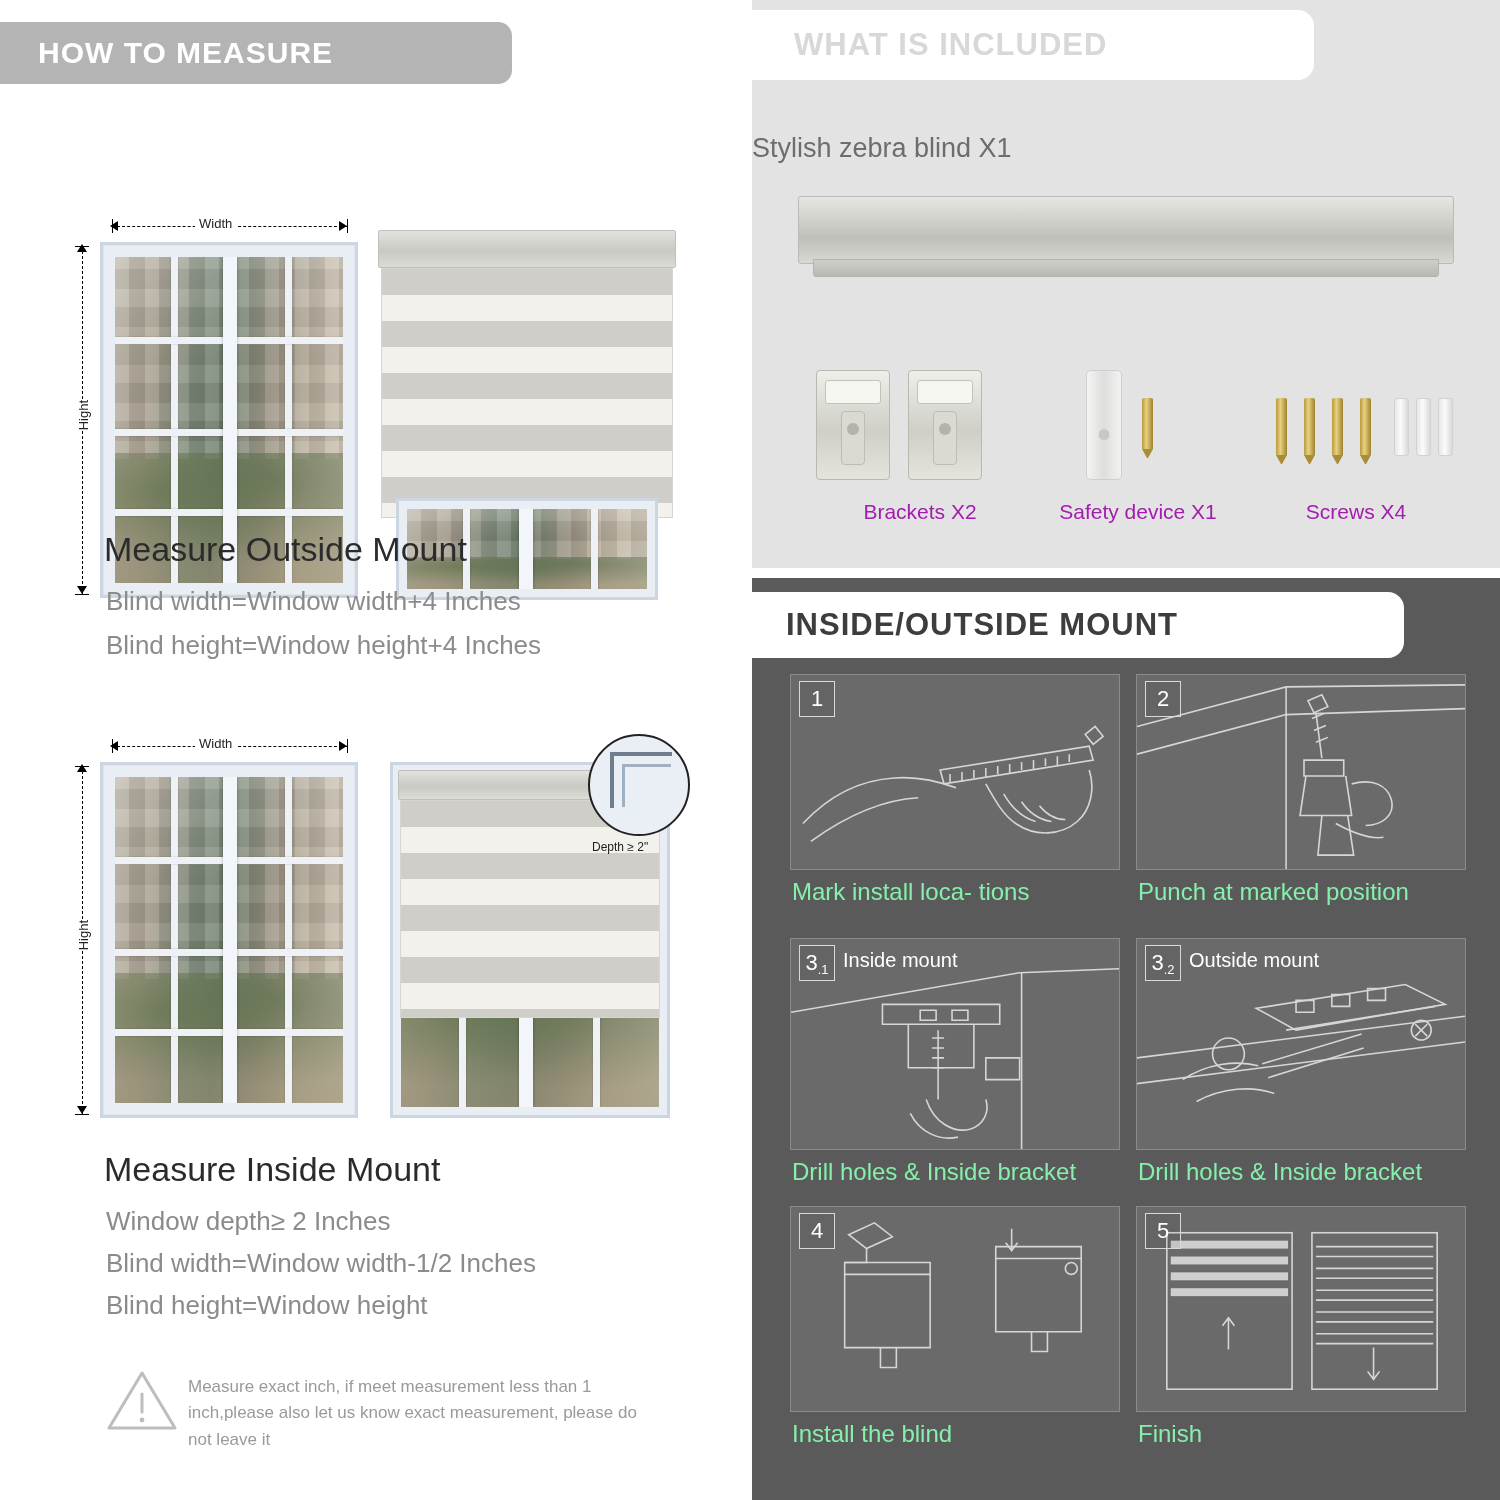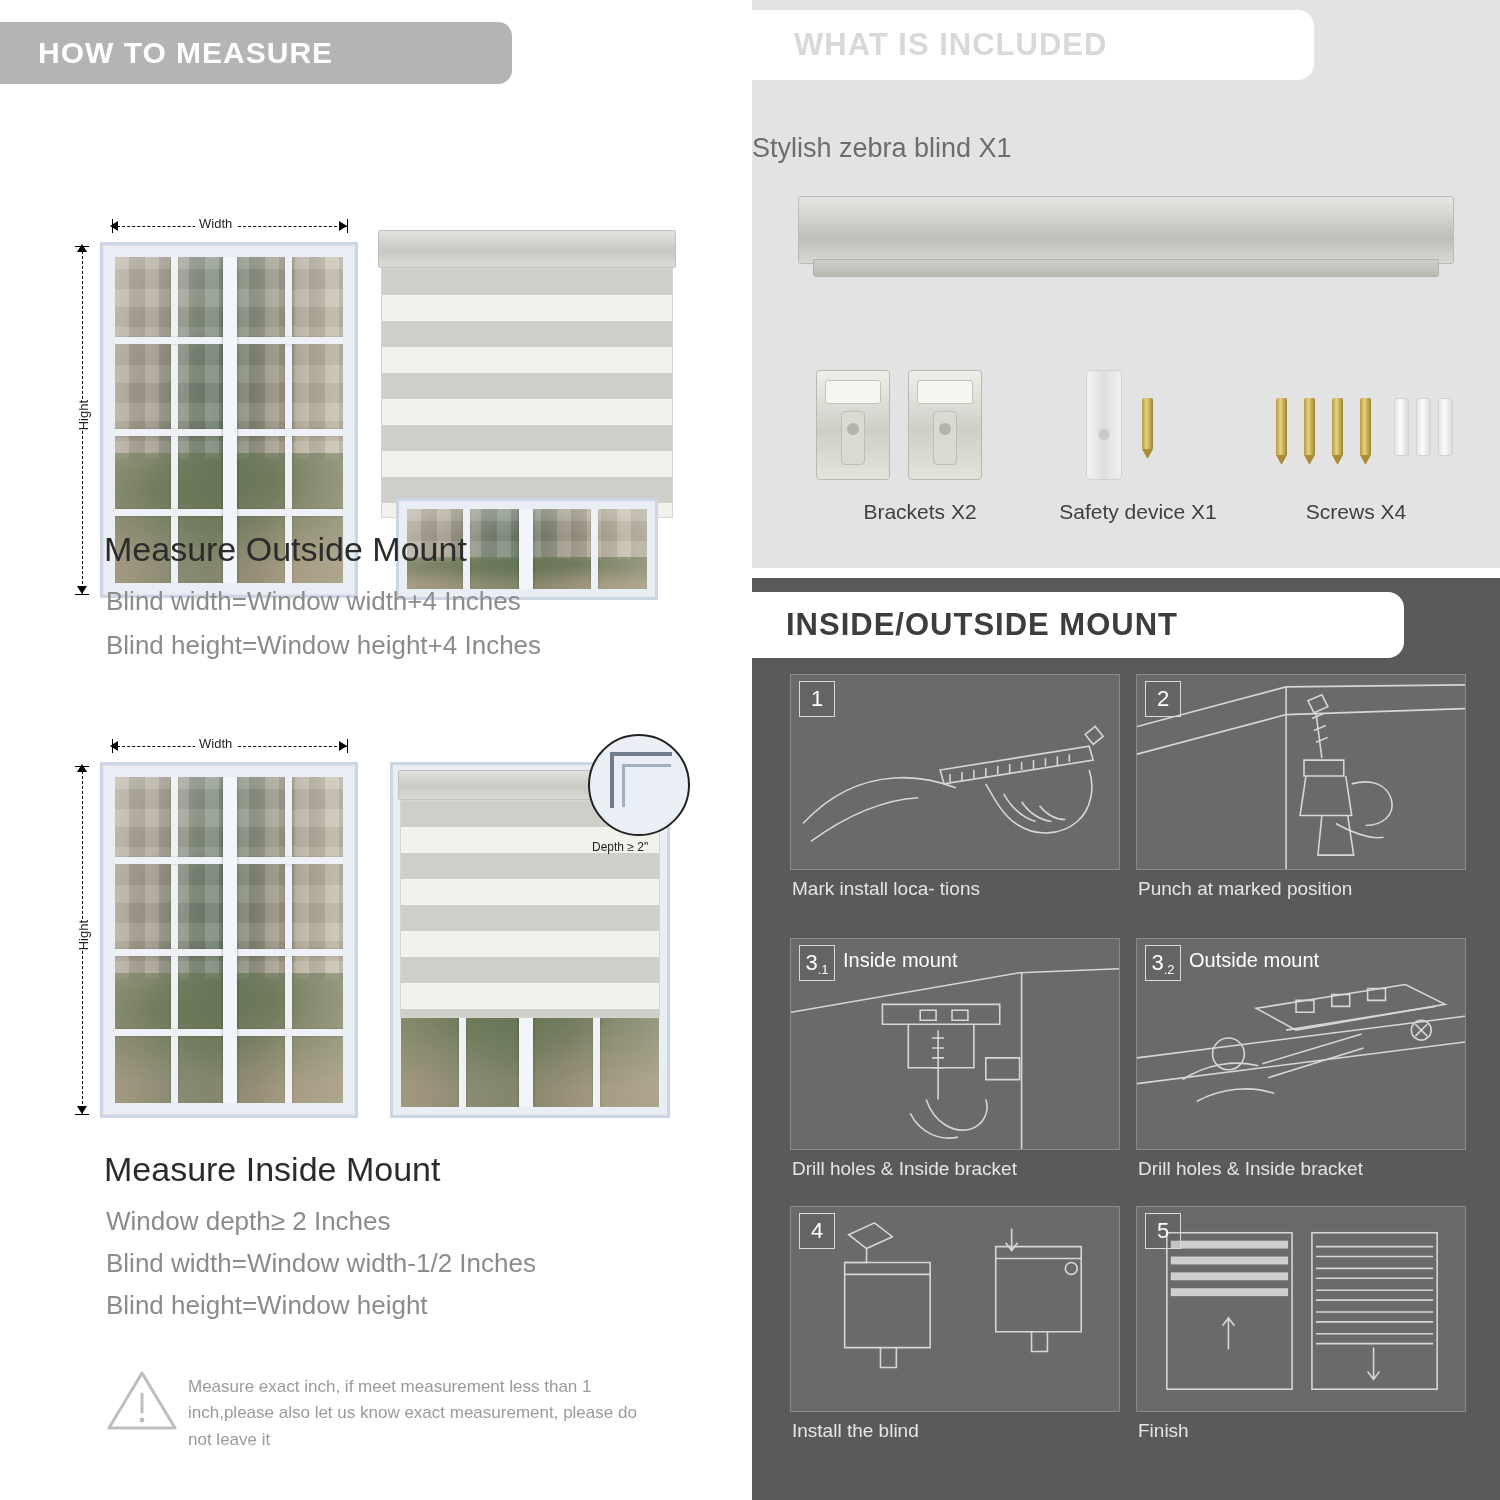--- a/index.html
+++ b/index.html
@@ -228,21 +228,21 @@
   .rail::after {
     content:"";
     position:absolute; left: 14px; right: 14px; bottom: -14px; height: 16px;
     background: linear-gradient(180deg,#cfcfc9,#b9b9b3);
     border: 1px solid #b4b4ae;
     border-radius: 0 0 3px 3px;
   }
   .part-label {
     position: absolute;
     font-size: 21px;
-    color: #404040;
+    color: #a21caf;
     text-align: center;
   }
 
   
   .bracket {
     position: absolute;
     width: 72px; height: 108px;
     background: linear-gradient(180deg,#efefe9,#cfcfc8 55%,#e4e4dd);
     border: 1px solid #b9b9b2;
     border-radius: 4px;
@@ -311,22 +311,22 @@
   }
   .step-num small { font-size: 13px; align-self: flex-end; margin-bottom: 3px; }
   .step-inline-label {
     position: absolute;
     left: 52px; top: 10px;
     color: #ffffff;
     font-size: 20px;
   }
   .step-caption {
     position: absolute;
-    color: #e5e5e5;
-    font-size: 19px;
+    color: #86efac;
+    font-size: 24px;
   }
   .sketch { position: absolute; inset: 0; }
   .sketch svg { width: 100%; height: 100%; display: block; }
 </style>
 </head>
 <body>
 
 <div class="page">
 
   <div class="left-col">

